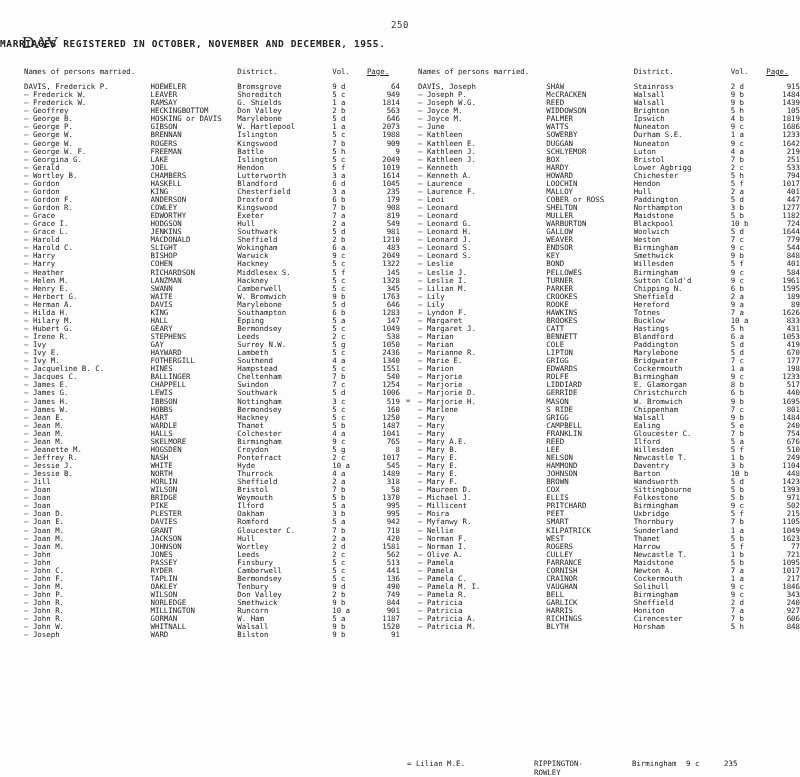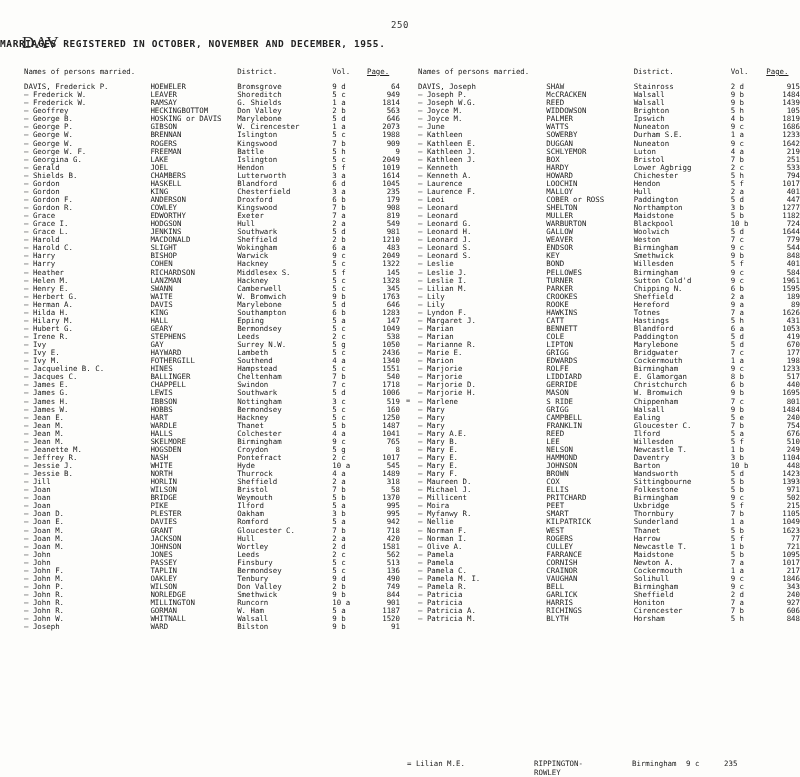--- a/index.html
+++ b/index.html
@@ -189,21 +189,21 @@
             <tr>
               <td class="c-name">— George B.</td>
               <td class="c-surn">HOSKING or DAVIS</td>
               <td class="c-dist">Marylebone</td>
               <td class="c-vol">5 d</td>
               <td class="c-page">646</td>
             </tr>
             <tr>
               <td class="c-name">— George P.</td>
               <td class="c-surn">GIBSON</td>
-              <td class="c-dist">W. Cirencester</td>
+              <td class="c-dist">W. Hartlepool</td>
               <td class="c-vol">1 a</td>
               <td class="c-page">2073</td>
             </tr>
             <tr>
               <td class="c-name">— George W.</td>
               <td class="c-surn">BRENNAN</td>
               <td class="c-dist">Islington</td>
               <td class="c-vol">5 c</td>
               <td class="c-page">1988</td>
             </tr>
@@ -229,21 +229,21 @@
               <td class="c-page">2049</td>
             </tr>
             <tr>
               <td class="c-name">— Gerald</td>
               <td class="c-surn">JOEL</td>
               <td class="c-dist">Hendon</td>
               <td class="c-vol">5 f</td>
               <td class="c-page">1019</td>
             </tr>
             <tr>
-              <td class="c-name">— Shields B.</td>
+              <td class="c-name">— Wortley B.</td>
               <td class="c-surn">CHAMBERS</td>
               <td class="c-dist">Lutterworth</td>
               <td class="c-vol">3 a</td>
               <td class="c-page">1614</td>
             </tr>
             <tr>
               <td class="c-name">— Gordon</td>
               <td class="c-surn">HASKELL</td>
               <td class="c-dist">Blandford</td>
               <td class="c-vol">6 d</td>
@@ -415,21 +415,21 @@
               <td class="c-surn">BALLINGER</td>
               <td class="c-dist">Cheltenham</td>
               <td class="c-vol">7 b</td>
               <td class="c-page">540</td>
             </tr>
             <tr>
               <td class="c-name">— James E.</td>
               <td class="c-surn">CHAPPELL</td>
               <td class="c-dist">Swindon</td>
               <td class="c-vol">7 c</td>
-              <td class="c-page">1718</td>
+              <td class="c-page">1254</td>
             </tr>
             <tr>
               <td class="c-name">— James G.</td>
               <td class="c-surn">LEWIS</td>
               <td class="c-dist">Southwark</td>
               <td class="c-vol">5 d</td>
               <td class="c-page">1006</td>
             </tr>
             <tr>
               <td class="c-name">— James H.</td>
@@ -570,20 +570,27 @@
               <td class="c-dist">Leeds</td>
               <td class="c-vol">2 c</td>
               <td class="c-page">562</td>
             </tr>
             <tr>
               <td class="c-name">— John</td>
               <td class="c-surn">PASSEY</td>
               <td class="c-dist">Finsbury</td>
               <td class="c-vol">5 c</td>
               <td class="c-page">513</td>
+            </tr>
+            <tr>
+              <td class="c-name">— John C.</td>
+              <td class="c-surn">RYDER</td>
+              <td class="c-dist">Camberwell</td>
+              <td class="c-vol">5 c</td>
+              <td class="c-page">441</td>
             </tr>
             <tr>
               <td class="c-name">— John F.</td>
               <td class="c-surn">TAPLIN</td>
               <td class="c-dist">Bermondsey</td>
               <td class="c-vol">5 c</td>
               <td class="c-page">136</td>
             </tr>
             <tr>
               <td class="c-name">— John M.</td>
@@ -846,20 +853,27 @@
               <td class="c-page">89</td>
             </tr>
             <tr>
               <td class="c-name">— Lyndon F.</td>
               <td class="c-surn">HAWKINS</td>
               <td class="c-dist">Totnes</td>
               <td class="c-vol">7 a</td>
               <td class="c-page">1626</td>
             </tr>
             <tr>
+              <td class="c-name">— Margaret</td>
+              <td class="c-surn">BROOKES</td>
+              <td class="c-dist">Bucklow</td>
+              <td class="c-vol">10 a</td>
+              <td class="c-page">833</td>
+            </tr>
+            <tr>
               <td class="c-name">— Margaret J.</td>
               <td class="c-surn">CATT</td>
               <td class="c-dist">Hastings</td>
               <td class="c-vol">5 h</td>
               <td class="c-page">431</td>
             </tr>
             <tr>
               <td class="c-name">— Marian</td>
               <td class="c-surn">BENNETT</td>
               <td class="c-dist">Blandford</td>

